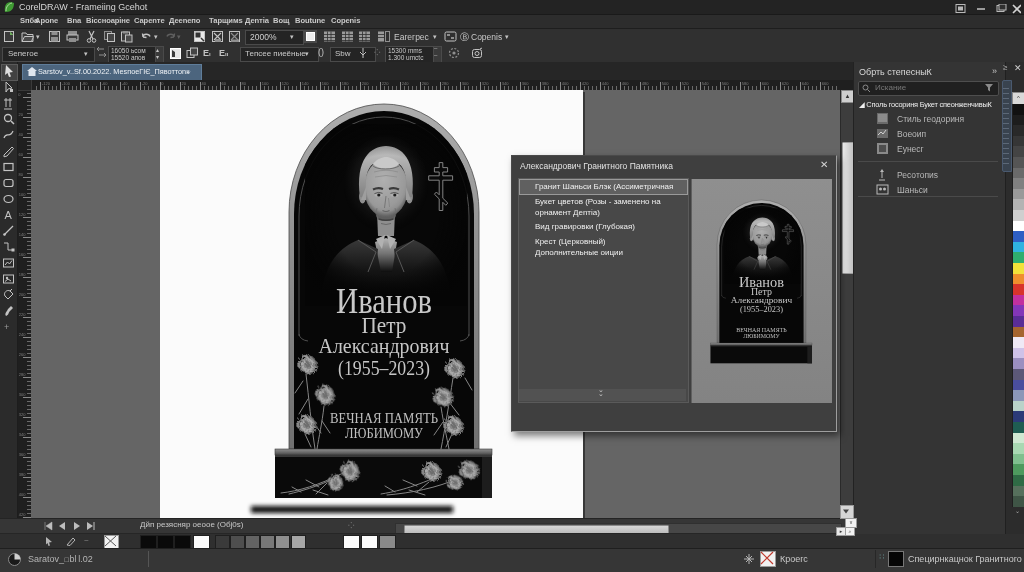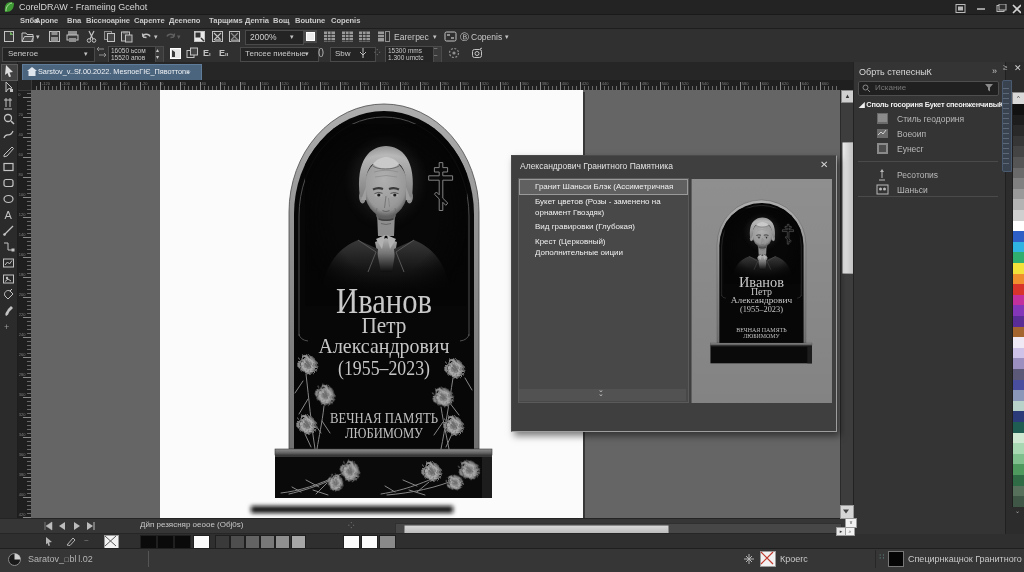--- a/index.html
+++ b/index.html
@@ -385,21 +385,21 @@
 <div class="tx" style="left:992px;top:66px;font-size:9px;color:#c3c3c3">»</div>
 <div class="abs" style="left:858px;top:81px;width:139px;height:13px;background:#202020;border:1px solid #4e4e4e;border-radius:2px"></div>
 <svg class="abs" style="left:862px;top:84px" width="9" height="9">
     <circle cx="3.5" cy="3.5" r="2.5" fill="none" stroke="#8a8a8a"></circle>
     <path d="M5.5,5.5 l2.5,2.5" stroke="#8a8a8a"></path>
   </svg>
 <div class="tx" style="left:875px;top:83px;font-size:8px;color:#777">Искание</div>
 <svg class="abs" style="left:985px;top:84px" width="9" height="8">
     <path d="M0,0 h8 l-3,3.5 v4 l-2,-1.5 v-2.5 z" fill="#8a8a8a"></path>
   </svg>
-<div class="tx" style="left:859px;top:100px;font-size:7.4px;font-weight:bold;color:#f0f0f0;letter-spacing:-0.2px">◢ Споль госориня Букет спеонженчивыК</div>
+<div class="tx" style="left:859px;top:100px;font-size:7.4px;font-weight:normal;color:#f0f0f0;letter-spacing:-0.2px">◢ Споль госориня Букет спеонженчивыК</div>
 <svg class="abs" style="left:876px;top:112px" width="13" height="13">
     <rect x="1" y="1" width="11" height="11" fill="#6a6a6a"></rect>
     <path d="M2,3 h9 M2,5 h9 M2,7 h9 M2,9 h9" stroke="#bfbfbf" stroke-width="0.8"></path>
   </svg>
 <div class="tx" style="left:897px;top:114px;font-size:8.5px;color:#b9b9b9">Стиль геодориня</div>
 <svg class="abs" style="left:876px;top:127px" width="13" height="13">
     <rect x="1" y="2" width="11" height="9" fill="#6a6a6a"></rect>
     <path d="M2,8 l3,-3 2,2 3,-4" stroke="#cfcfcf" fill="none"></path>
   </svg>
 <div class="tx" style="left:897px;top:129px;font-size:8.5px;color:#b9b9b9">Воеоип</div>
@@ -638,21 +638,21 @@
     <use href="#mon" transform="translate(129,14)"></use>
     <use href="#flowers" transform="translate(129,14)"></use>
   </svg>
 <div class="abs" style="left:511px;top:155px;width:324px;height:275px;background:#3f3f3f;border:1px solid #9e9e9e;border-top-color:#4a4a4a;border-left-color:#4a4a4a;box-shadow:3px 4px 7px rgba(0,0,0,0.5)"></div>
 <div class="tx" style="left:520px;top:161px;font-size:8.5px;color:#e3e3e3">Александрович Гранитного Памятника</div>
 <div class="tx" style="left:820px;top:159px;font-size:10px;color:#d5d5d5">✕</div>
 <div class="abs" style="left:518px;top:178px;width:169px;height:223px;background:#484848;border:1px solid #5a5a5a"></div>
 <div class="abs" style="left:519px;top:179px;width:167px;height:14px;background:#606060;border:1px solid #9a9a9a"></div>
 <div class="tx" style="left:535px;top:182px;font-size:8px;color:#f0f0f0">Гранит Шаньси Блэк (Ассиметричная</div>
 <div class="tx" style="left:535px;top:197px;font-size:8px;color:#f0f0f0">Букет цветов (Розы - заменено на</div>
-<div class="tx" style="left:535px;top:208px;font-size:8px;color:#f0f0f0">орнамент Гвоздяк)</div>
+<div class="tx" style="left:535px;top:208px;font-size:8px;color:#f0f0f0">орнамент Деnтіа)</div>
 <div class="tx" style="left:535px;top:222px;font-size:8px;color:#f0f0f0">Вид гравировки (Глубокая)</div>
 <div class="tx" style="left:535px;top:237px;font-size:8px;color:#f0f0f0">Крест (Церковный)</div>
 <div class="tx" style="left:535px;top:248px;font-size:8px;color:#f0f0f0">Дополнительные оиции</div>
 <div class="abs" style="left:519px;top:389px;width:167px;height:12px;background:#525252"></div>
 <div class="tx" style="left:598px;top:386px;font-size:7px;color:#cfcfcf">⌄</div>
 <div class="tx" style="left:598px;top:390px;font-size:7px;color:#cfcfcf">⌄</div>
 <div class="abs" style="left:691px;top:179px;width:140px;height:224px;background:linear-gradient(180deg,#8f8f8f,#838383);border-left:1px solid #5f5f5f"></div>
 <svg class="abs" style="left:691px;top:179px" width="140" height="224" viewBox="0 0 140 224">
     <use href="#mon" transform="translate(26,21) scale(0.468,0.4145)"></use>
   </svg>

